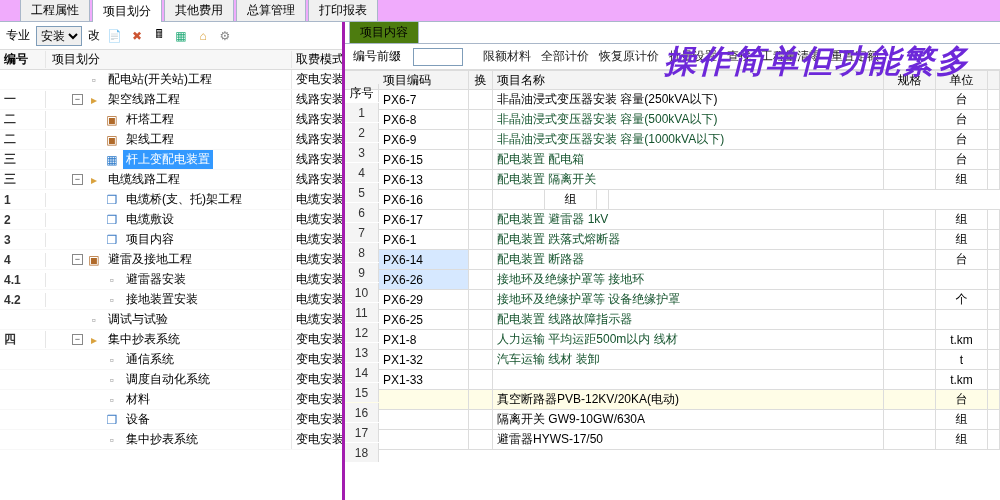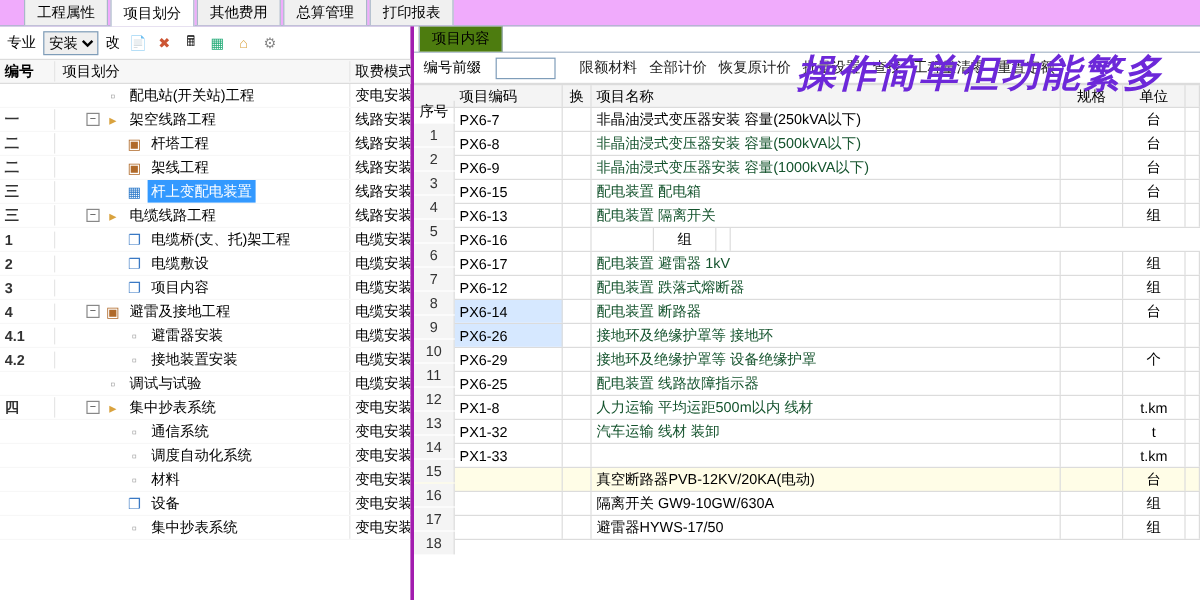--- a/index.html
+++ b/index.html
@@ -467,21 +467,21 @@
             <div class="c-seq">7</div>
             <div class="c-code">PX6-17</div>
             <div class="c-swap"></div>
             <div class="c-name ghost">配电装置 避雷器 1kV</div>
             <div class="c-spec"></div>
             <div class="c-unit ghost">组</div>
             <div class="c-tail"></div>
           </div>
           <div class="grid-row">
             <div class="c-seq">8</div>
-            <div class="c-code">PX6-12</div>
+            <div class="c-code">PX6-1</div>
             <div class="c-swap"></div>
             <div class="c-name ghost">配电装置 跌落式熔断器</div>
             <div class="c-spec"></div>
             <div class="c-unit ghost">组</div>
             <div class="c-tail"></div>
           </div>
           <div class="grid-row hl-sel">
             <div class="c-seq">9</div>
             <div class="c-code">PX6-14</div>
             <div class="c-swap"></div>

